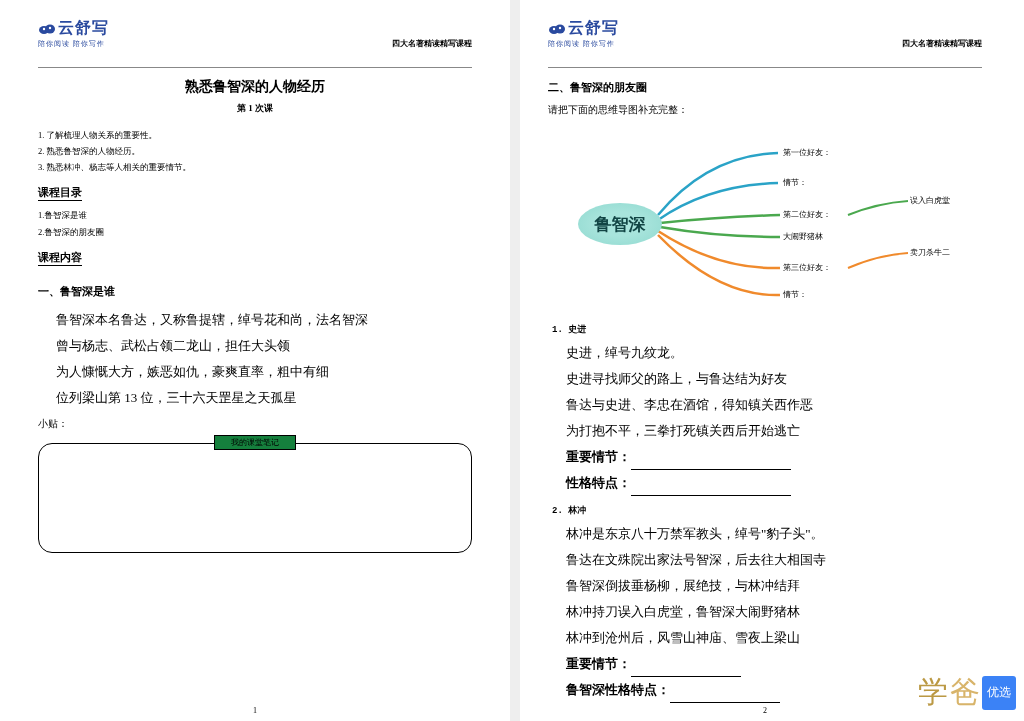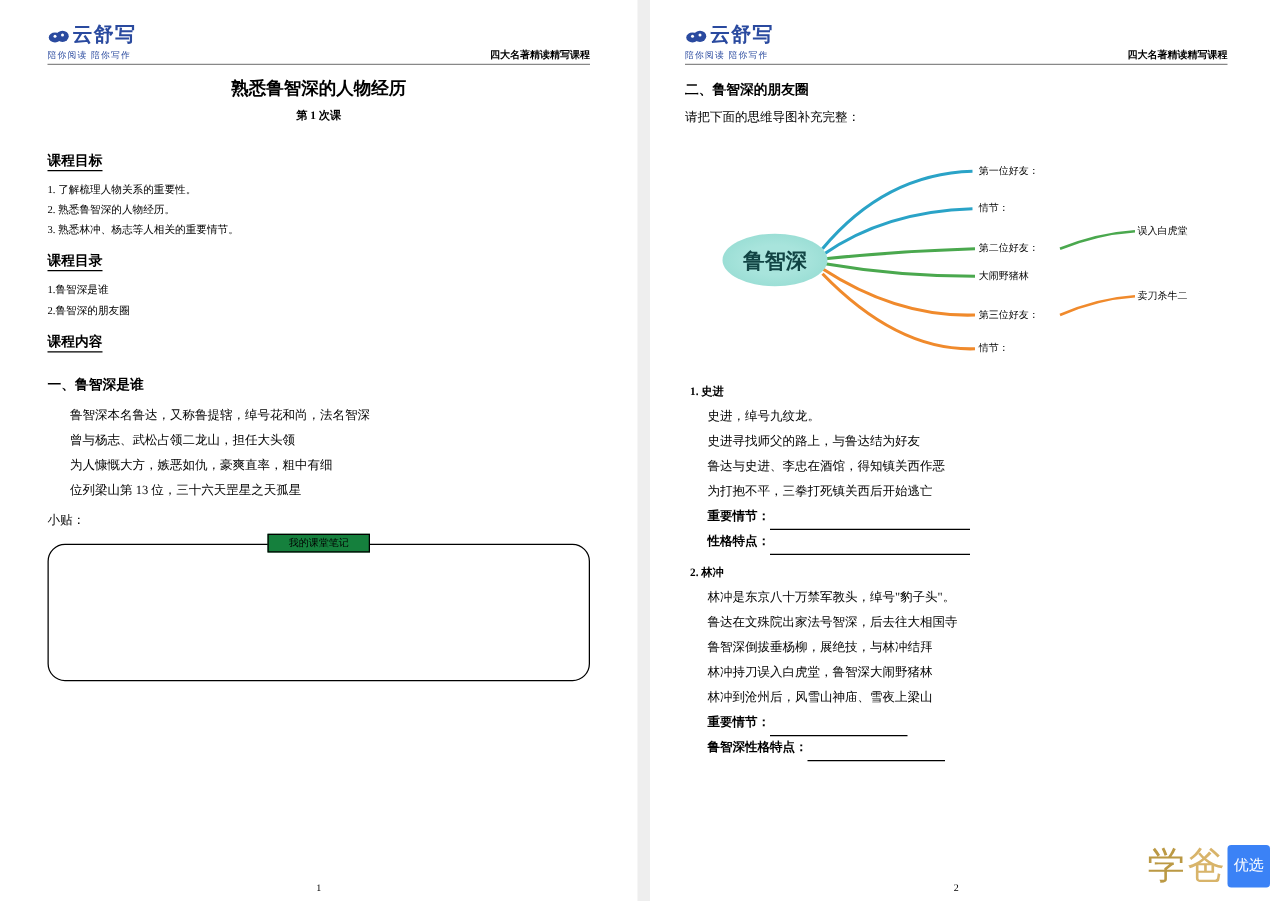--- a/index.html
+++ b/index.html
@@ -1,44 +1,44 @@
 <!DOCTYPE html>
 <html><head>
 <meta charset="utf-8">
 <style>
 * { box-sizing: border-box; margin: 0; padding: 0; }
 body { font-family: "SimSun", "宋体", serif; background: #fff; width: 1024px; height: 721px; position: relative; overflow: hidden; }
 .page { position: absolute; top: 0; width: 490px; height: 721px; background: #fff; padding: 18px 28px 10px 28px; font-size: 8px; color: #000; }
 .page-left { left: 10px; }
 .page-right { left: 520px; }
 .divider { position: absolute; left: 510px; top: 0; width: 10px; height: 721px; background: #eee; }
-.header { display: flex; justify-content: space-between; align-items: flex-end; border-bottom: 1px solid #888; padding-bottom: 2px; margin-bottom: 10px; }
+.header { display: flex; justify-content: space-between; align-items: flex-end; border-bottom: 1px solid #888; padding-bottom: 18px; margin-bottom: 10px; }
 .logo-block { display: flex; flex-direction: column; }
 .logo-top { display: flex; align-items: center; gap: 2px; }
 .logo-icon { width: 18px; height: 12px; position: relative; }
 .logo-text { font-family: "STKaiti","KaiTi",serif; font-size: 16px; color: #2a4a9f; font-weight: bold; letter-spacing: 1px; }
 .logo-sub { font-size: 7px; color: #2a4a9f; letter-spacing: 1px; }
 .header-right { font-size: 8px; font-weight: bold; }
 .title-main { text-align: center; font-size: 14px; font-weight: bold; margin: 8px 0 6px 0; }
 .subtitle { text-align: center; font-size: 9px; font-weight: bold; margin-bottom: 12px; }
 .sec-h { font-size: 11px; font-weight: bold; margin: 10px 0 6px 0; border-bottom: 1.5px solid #000; display: inline-block; padding-bottom: 0; }
 .sec-row { display:block; }
 .num-list { margin-left: 0; line-height: 1.9; font-size: 8.5px; }
 .content-h { font-size: 11px; font-weight: bold; margin: 12px 0 8px 0; }
-.indent-block { margin-left: 18px; font-size: 10px; line-height: 2.0; }
+.indent-block { margin-left: 18px; font-size: 13px; line-height: 2.0; }
 .small-label { font-size: 10px; margin: 6px 0 4px 0; }
 .notes-box { position: relative; margin-top: 12px; border: 1.5px solid #000; border-radius: 14px; height: 110px; }
 .notes-tab { position: absolute; top: -9px; left: 50%; transform: translateX(-50%); background: #15803d; border: 1px solid #000; padding: 1px 16px; font-size: 8px; }
 .page-num { position: absolute; bottom: 6px; left: 50%; transform: translateX(-50%); font-size: 8px; }
 .mindmap { position: relative; height: 190px; margin: 8px 0 8px 0; }
 .mm-center { position: absolute; left: 30px; top: 78px; width: 84px; height: 42px; background: radial-gradient(ellipse at center,#a8e4dc 40%,#8fd9cf 100%); border-radius: 50%; display:flex; align-items:center; justify-content:center; font-size: 17px; font-weight: bold; color:#144; }
 .mm-label { position: absolute; font-size: 8px; }
 .underline-field { display:inline-block; border-bottom: 1px solid #000; min-width: 110px; height: 10px; vertical-align: bottom; }
 .underline-long { min-width: 160px; }
-.list-sec { font-size: 9px; font-weight: bold; margin: 8px 0 4px 4px; }
+.list-sec { font-size: 9px; font-weight: bold; margin: 8px 0 4px 4px; font-family: Liberation Mono, monospace; }
 .watermark { position: absolute; right: 8px; bottom: 8px; display:flex; align-items:center; gap:2px; font-family:"STKaiti","KaiTi",serif; }
 .wm-a { font-size: 30px; color:#b94; }
 .wm-b { font-size: 30px; color:#d8b46a; }
 .wm-seal { width: 34px; height: 34px; background:#3b82f6; color:#fff; display:flex; align-items:center; justify-content:center; font-size:12px; border-radius:3px; line-height:1.1; text-align:center; }
 svg.mm-svg { position:absolute; left:0; top:0; }
 </style>
 </head>
 <body>
 
 <div class="divider"></div>
@@ -58,21 +58,20 @@
         <span class="logo-text">云舒写</span>
       </div>
       <span class="logo-sub">陪你阅读 陪你写作</span>
     </div>
     <span class="header-right">四大名著精读精写课程</span>
   </div>
 
   <div class="title-main">熟悉鲁智深的人物经历</div>
   <div class="subtitle">第 1 次课</div>
 
-  <div class="sec-row"><span class="sec-h">课程目标</span></div>
   <div class="num-list">
     <div>1. 了解梳理人物关系的重要性。</div>
     <div>2. 熟悉鲁智深的人物经历。</div>
     <div>3. 熟悉林冲、杨志等人相关的重要情节。</div>
   </div>
 
   <div class="sec-row"><span class="sec-h">课程目录</span></div>
   <div class="num-list">
     <div>1.鲁智深是谁</div>
     <div>2.鲁智深的朋友圈</div>

